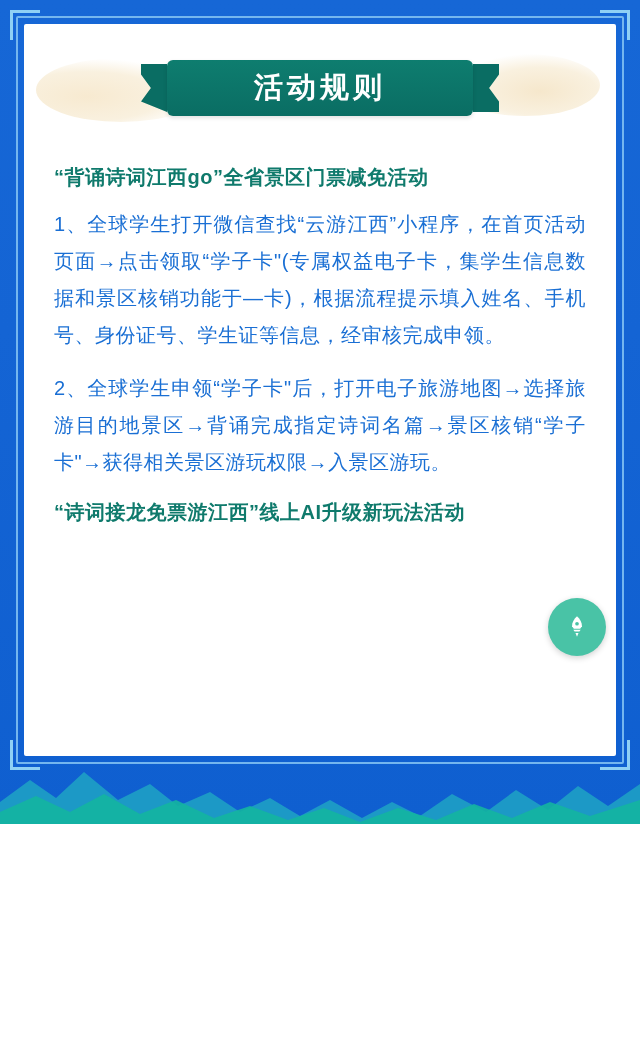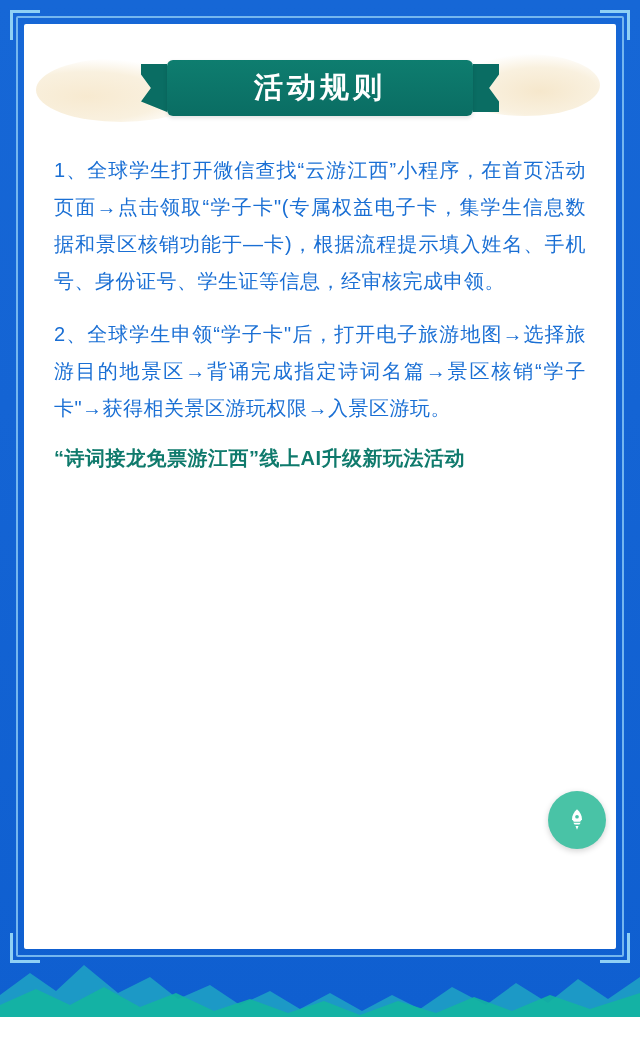--- a/index.html
+++ b/index.html
@@ -3,21 +3,21 @@
 <meta charset="utf-8">
 <style>
   * { box-sizing: border-box; margin: 0; padding: 0; }
   html, body {
     width: 640px; height: 1039px;
     font-family: "Liberation Sans", sans-serif;
     overflow: hidden;
   }
   .page {
     position: relative;
-    width: 640px; height: 1017px;
+    width: 640px; height: 824px;
     background: linear-gradient(180deg, #1667d6 0%, #1464d4 40%, #0f5fd0 100%);
     overflow: hidden;
   }
 
   
   .mountains {
     position: absolute; left: 0; bottom: 0; width: 640px; height: 70px;
   }
 
   
@@ -157,20 +157,21 @@
       <div class="cloud cloud-right"></div>
       <div class="ribbon-tail left"></div>
       <div class="ribbon-tail right"></div>
       <div class="ribbon">
         <span class="ribbon-title">活动规则</span>
       </div>
     </div>
 
     <div class="body">
 
+      <div class="section-title">“背诵诗词江西go”全省景区门票减免活动</div>
       <div class="para">1、全球学生打开微信查找“云游江西”小程序，在首页活动页面→点击领取“学子卡"(专属权益电子卡，集学生信息数据和景区核销功能于—卡)，根据流程提示填入姓名、手机号、身份证号、学生证等信息，经审核完成申领。</div>
       <div class="para">2、全球学生申领“学子卡"后，打开电子旅游地图→选择旅游目的地景区→背诵完成指定诗词名篇→景区核销“学子卡"→获得相关景区游玩权限→入景区游玩。</div>
 
       <div class="section-title">“诗词接龙免票游江西”线上AI升级新玩法活动</div>
 
     </div>
   </div>
 
   <div class="fab">
     <svg width="26" height="26" viewBox="0 0 24 24">

